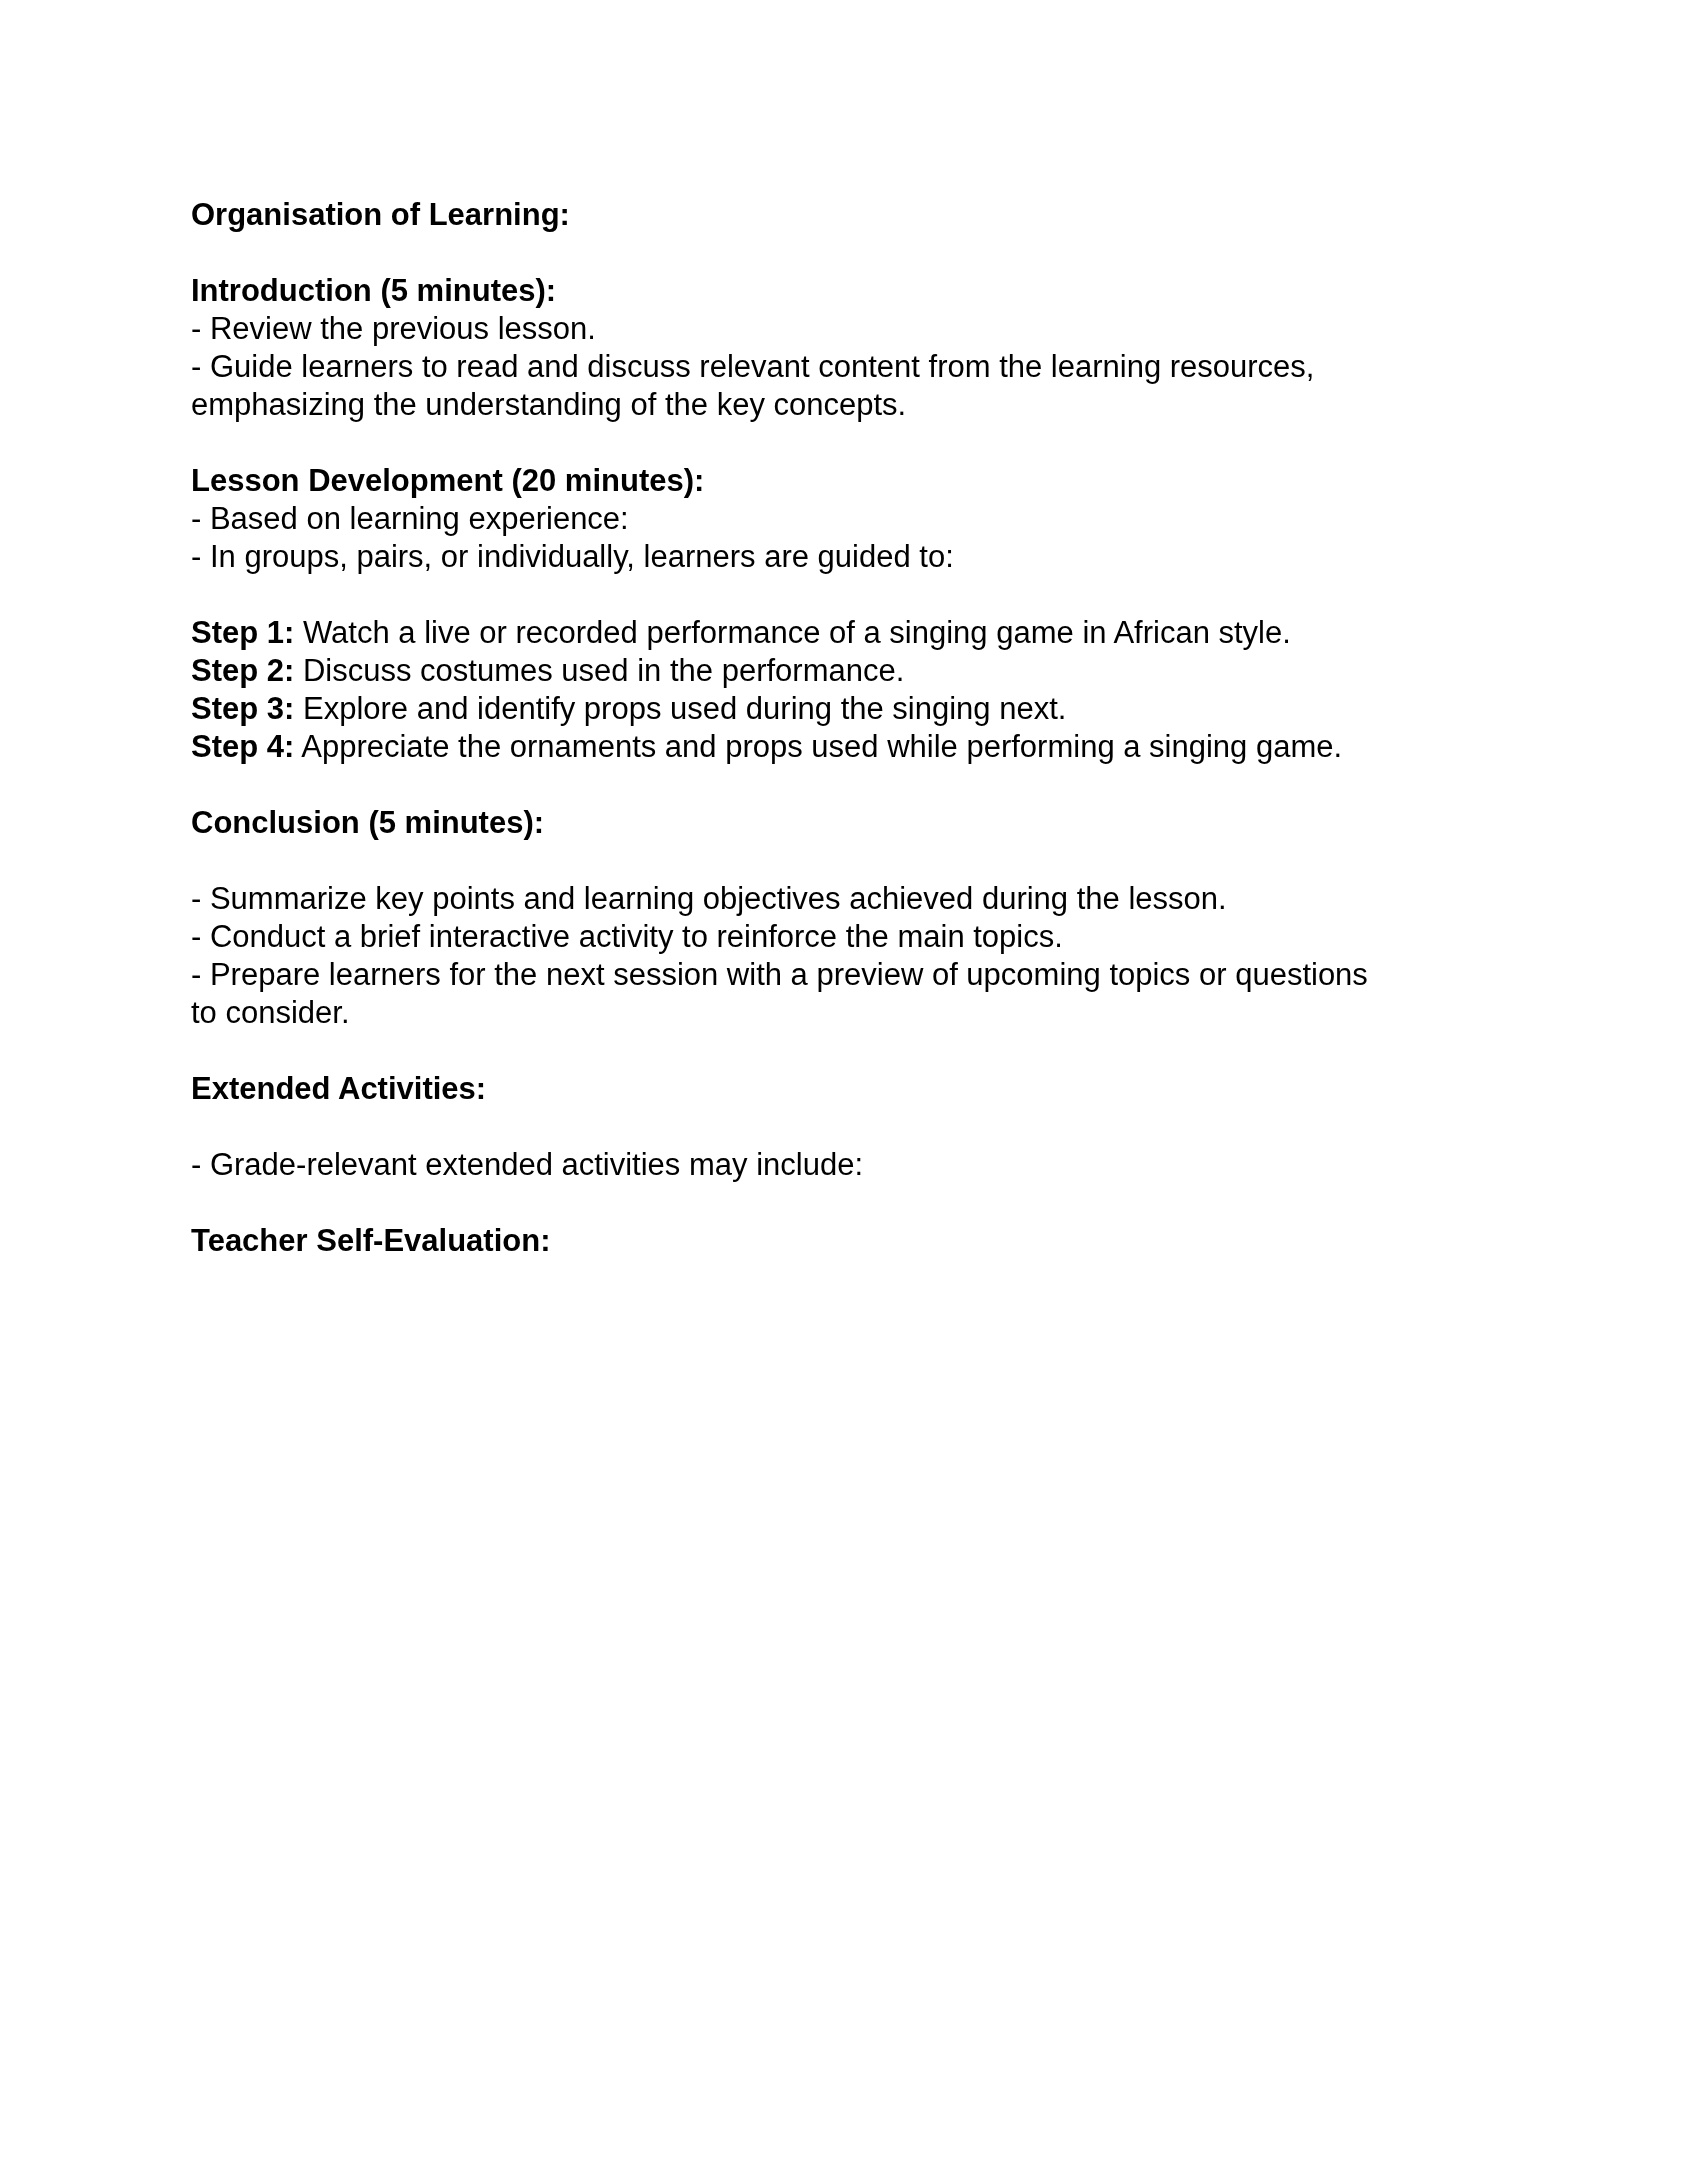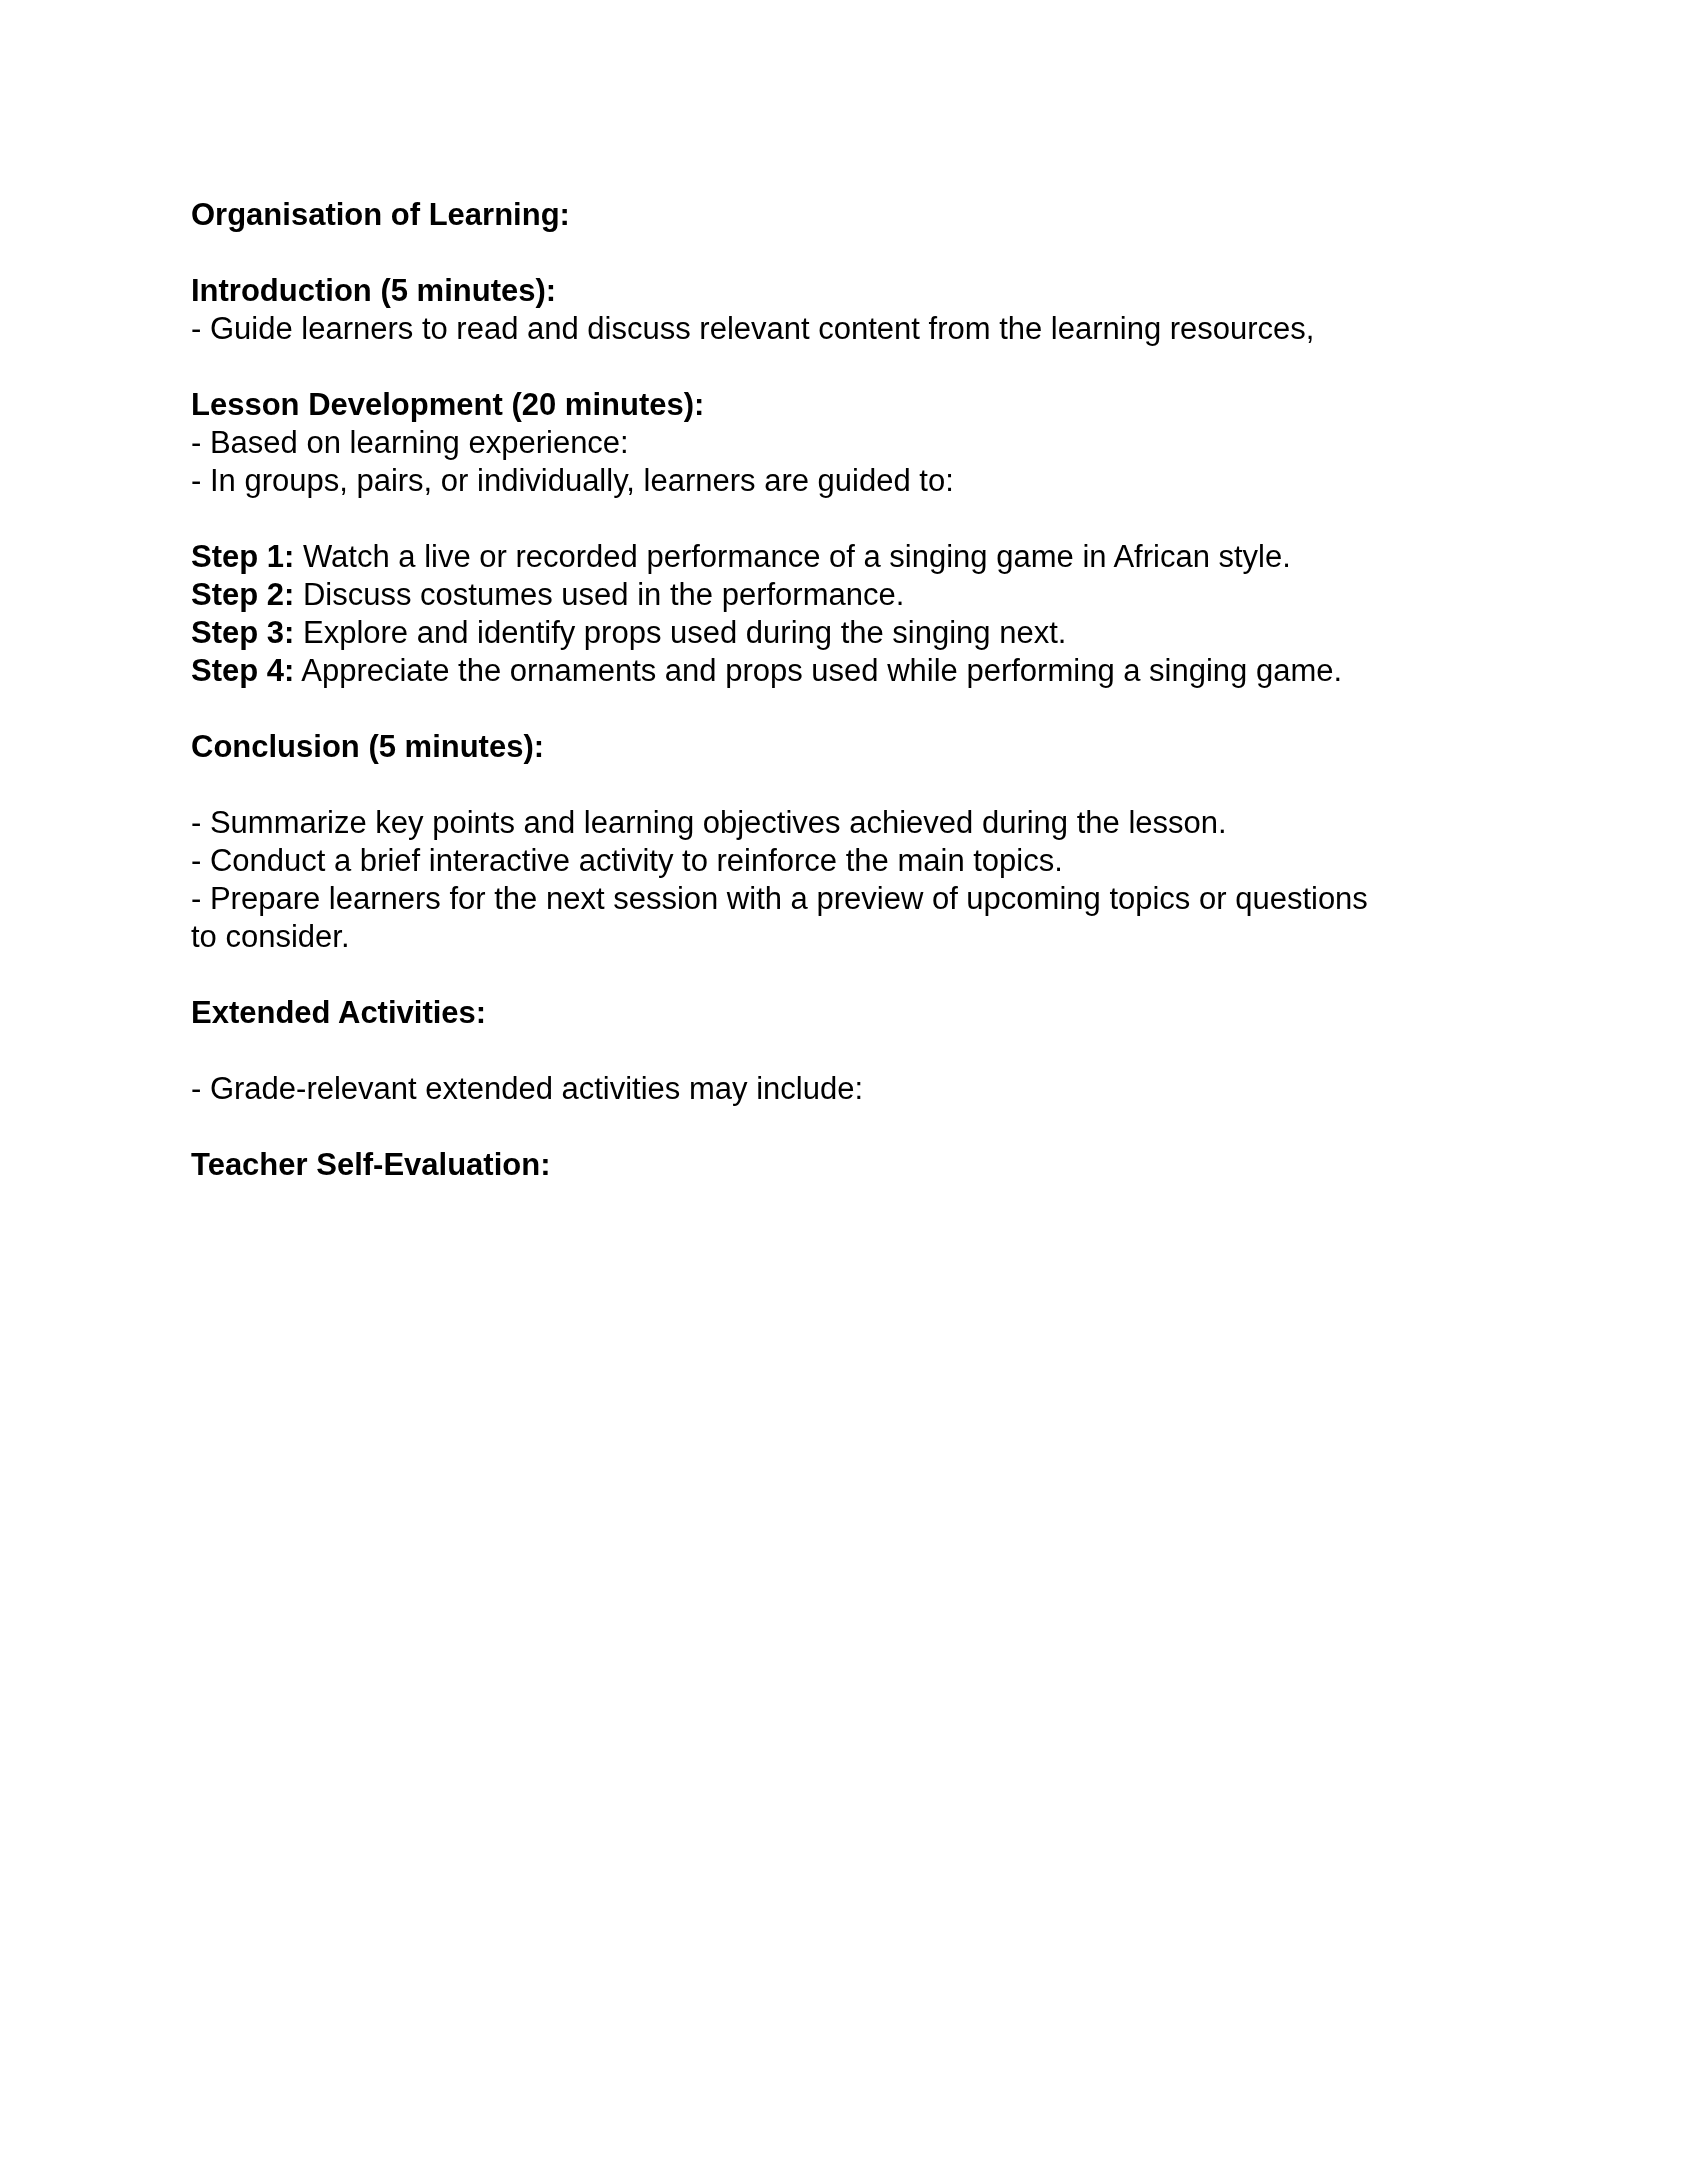--- a/index.html
+++ b/index.html
@@ -39,21 +39,23 @@
 </head>
 <body>
 
 <div class="page">
   <div class="doc-body">
 
     <div class="line heading">Organisation of Learning:</div>
     <div class="line blank"></div>
 
     <div class="line heading">Introduction (5 minutes):</div>
+    <div class="line">- Review the previous lesson.</div>
     <div class="line">- Guide learners to read and discuss relevant content from the learning resources,</div>
+    <div class="line">emphasizing the understanding of the key concepts.</div>
     <div class="line blank"></div>
 
     <div class="line heading">Lesson Development (20 minutes):</div>
     <div class="line">- Based on learning experience:</div>
     <div class="line">- In groups, pairs, or individually, learners are guided to:</div>
     <div class="line blank"></div>
 
     <div class="line"><span class="b">Step 1:</span><span> Watch a live or recorded performance of a singing game in African style.</span></div>
     <div class="line"><span class="b">Step 2:</span><span> Discuss costumes used in the performance.</span></div>
     <div class="line"><span class="b">Step 3:</span><span> Explore and identify props used during the singing next.</span></div>

